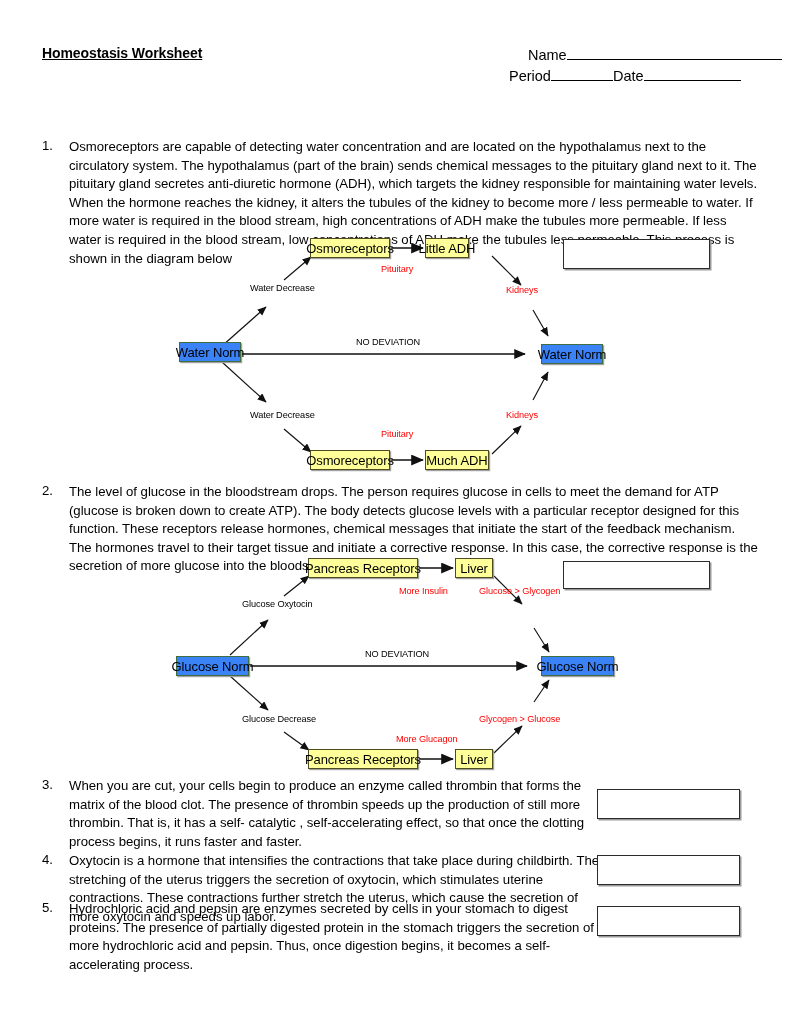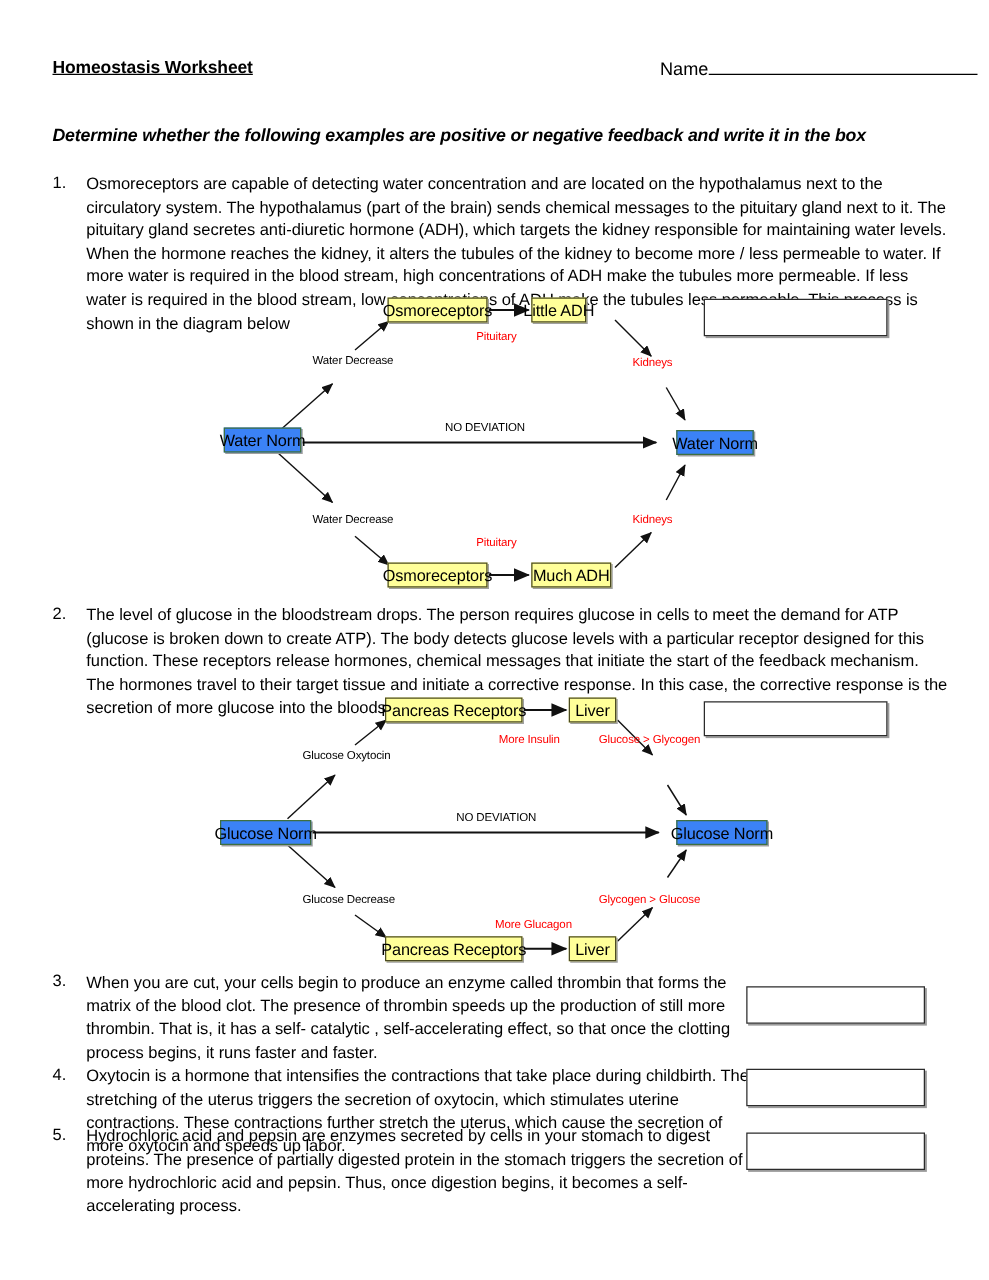--- a/index.html
+++ b/index.html
@@ -145,22 +145,24 @@
 <body>
 
 <div class="page">
 
   <div class="hdr-title">Homeostasis Worksheet</div>
 
   <div class="hdr-name-row">
     <span>Name</span><span class="rule rule-name"></span>
   </div>
 
-
-  <div class="instructions">Determine whether the following examples are positive or negative feedback and write it in the box</div>
+  <div class="hdr-period-row">
+    <span>Period</span><span class="rule rule-per"></span><span>Date</span><span class="rule rule-date"></span>
+  </div>
+
 
   <div class="item" id="item1">
     <span class="num">1.</span>
     <div class="body">Osmoreceptors are capable of detecting water concentration and are located on the hypothalamus next to the circulatory system. The hypothalamus (part of the brain) sends chemical messages to the pituitary gland next to it. The pituitary gland secretes anti-diuretic hormone (ADH), which targets the kidney responsible for maintaining water levels. When the hormone reaches the kidney, it alters the tubules of the kidney to become more / less permeable to water. If more water is required in the blood stream, high concentrations of ADH make the tubules more permeable. If less water is required in the blood stream, low concentrations of ADH make the tubules less permeable. This process is shown in the diagram below</div>
   </div>
   <div class="answer-box" id="ans1"></div>
 
   <div class="diagram" id="diagram1">
     <svg width="430" height="248" viewBox="0 0 430 248">
       <defs>

